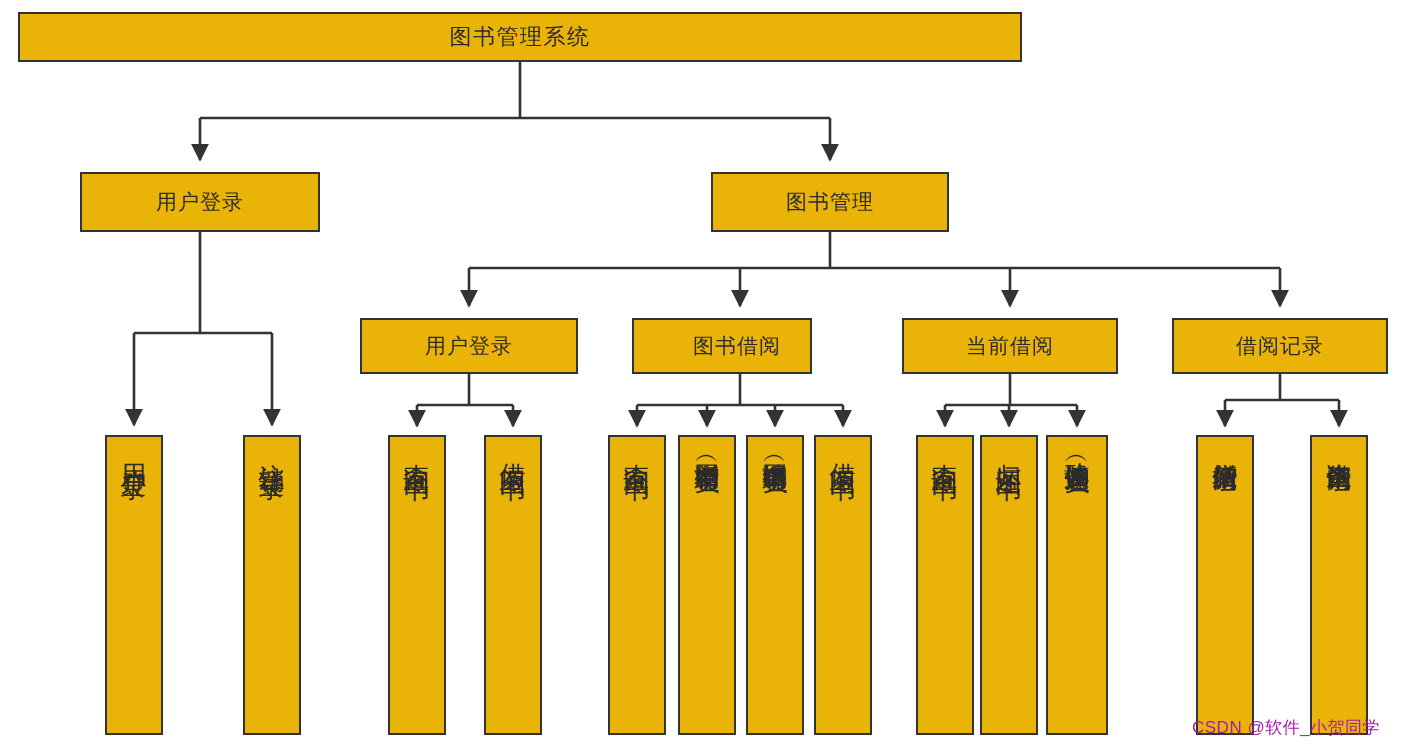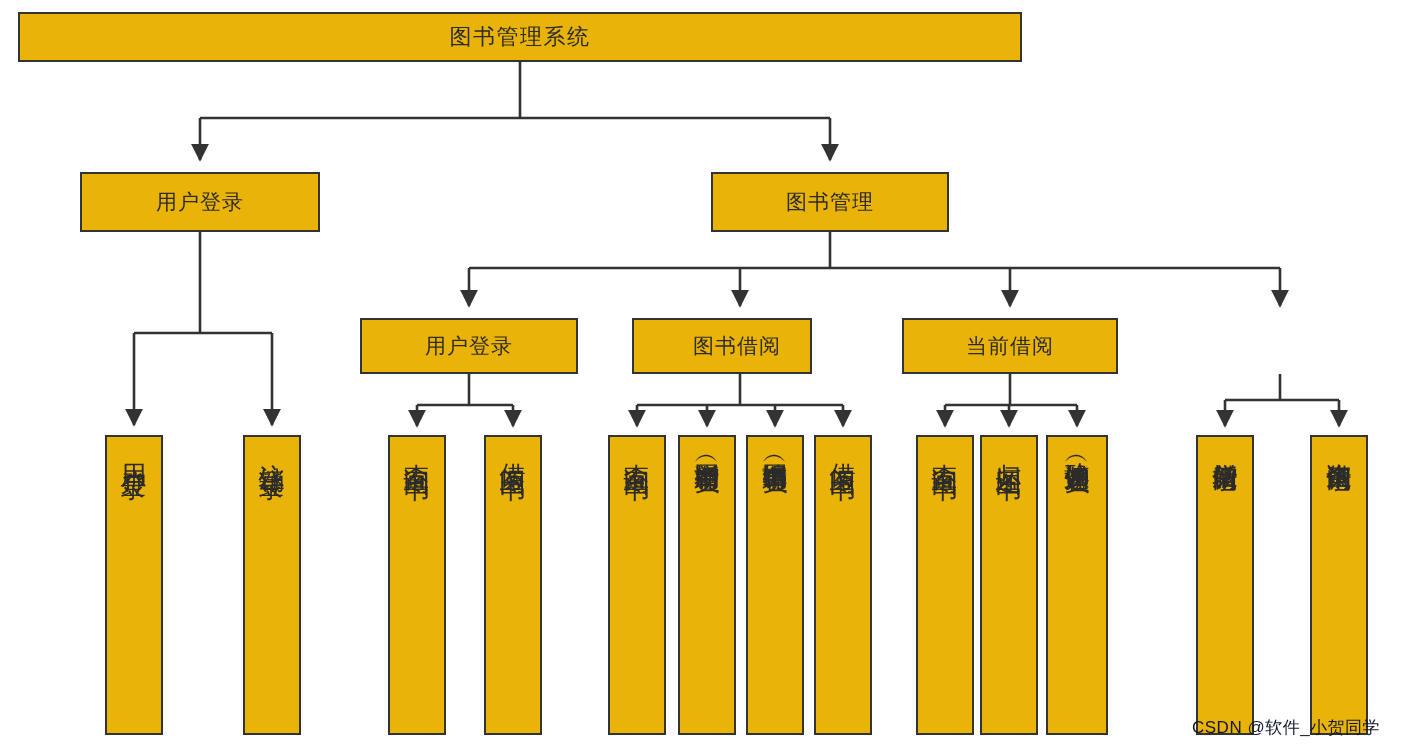--- a/index.html
+++ b/index.html
@@ -50,21 +50,21 @@
   .node.v .lbl{
     writing-mode:vertical-rl;
     text-orientation:upright;
     font-size:26px;
     letter-spacing:4px;
     line-height:1;
   }
   .node.v.long .lbl{ letter-spacing:1px; font-size:25px; }
   .watermark{
     position:absolute;
-    color:#0f172a;
+    color:#a21caf;
     font-size:17px;
     white-space:nowrap;
     letter-spacing:0.5px;
     user-select:none;
   }
 </style>
 </head>
 <body>
 
 <div id="canvas">
@@ -132,20 +132,23 @@
 
   <div class="node h" style="left:360px;top:318px;width:218px;height:56px;">
     <span class="lbl">用户登录</span>
   </div>
   <div class="node h" style="left:632px;top:318px;width:180px;height:56px;padding-left:30px;">
     <span class="lbl">图书借阅</span>
   </div>
   <div class="node h" style="left:902px;top:318px;width:216px;height:56px;">
     <span class="lbl">当前借阅</span>
   </div>
+  <div class="node h" style="left:1172px;top:318px;width:216px;height:56px;">
+    <span class="lbl">借阅记录</span>
+  </div>
 
   <div class="node v" style="left:105px;top:435px;width:58px;height:300px;">
     <span class="lbl">用户登录</span>
   </div>
   <div class="node v" style="left:243px;top:435px;width:58px;height:300px;">
     <span class="lbl">注销登录</span>
   </div>
 
   <div class="node v" style="left:388px;top:435px;width:58px;height:300px;">
     <span class="lbl">查询图书</span>

